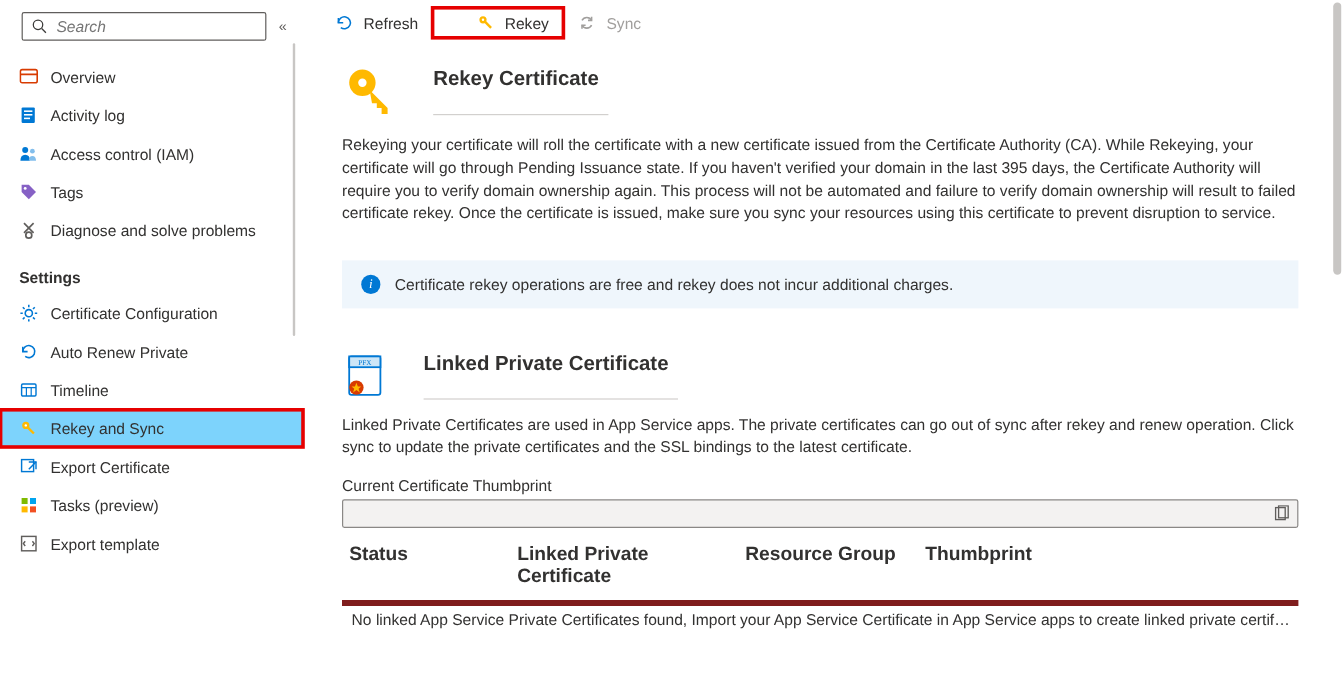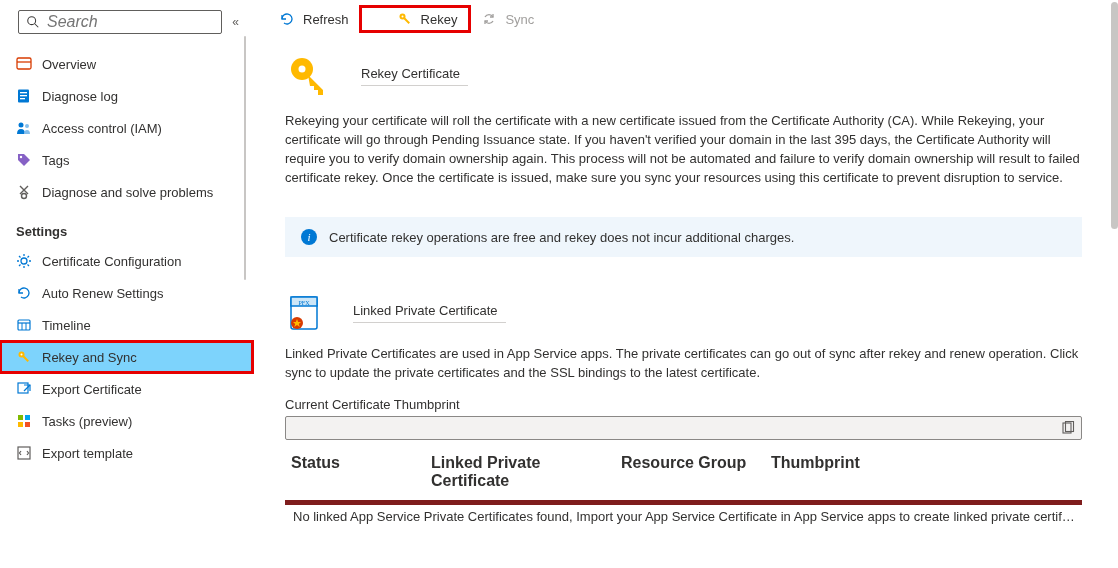--- a/index.html
+++ b/index.html
@@ -41,21 +41,21 @@
     border: 1px solid #605e5c;
     border-radius: 2px;
     display:flex;
     align-items:center;
     padding: 0 6px;
     gap:6px;
   }
   .search-box input {
     border:none;
     outline:none;
-    font-size:16px;
+    font-size:13px;
     width:100%;
     color:#605e5c;
     font-style: italic;
   }
   .collapse-btn { color:#605e5c; font-size:12px; cursor:pointer; }
   .nav-list { padding-top: 8px; }
   .nav-item {
     display:flex;
     align-items:center;
     gap: 10px;
@@ -117,24 +117,24 @@
   .section-header {
     display:flex;
     align-items:center;
     gap: 28px;
     margin-bottom: 12px;
   }
   .section-header .big-icon {
     width: 48px; height:48px; display:flex; align-items:center; justify-content:center;
   }
   .section-title {
-    font-weight:400;
-    font-size:13px;
+    font-weight:700;
+    font-size:17px;
     border-bottom: 1px solid #d2d0ce;
-    padding-bottom: 4px;
+    padding-bottom: 19px;
     padding-right: 8px;
   }
   .para { line-height: 1.45; }
   .info-banner {
     background:#eff6fc;
     padding: 12px 16px;
     display:flex;
     align-items:center;
     gap: 12px;
     margin-top: 30px;
@@ -208,21 +208,21 @@
       </div>
       <div class="nav-item">
         <span class="icon">
             <svg width="16" height="16">
               <rect x="2" y="1.5" width="11" height="13" rx="1" fill="#0078d4"></rect>
               <rect x="4" y="4" width="7" height="1.3" fill="#fff"></rect>
               <rect x="4" y="7" width="7" height="1.3" fill="#fff"></rect>
               <rect x="4" y="10" width="5" height="1.3" fill="#fff"></rect>
             </svg>
           </span>
-        <span>Diagnose log</span>
+        <span>Activity log</span>
       </div>
       <div class="nav-item">
         <span class="icon">
             <svg width="16" height="16">
               <circle cx="5" cy="5" r="2.5" fill="#0078d4"></circle>
               <path d="M1 14 Q1 9 5 9 Q9 9 9 14" fill="#0078d4"></path>
               <circle cx="11" cy="6" r="2" fill="#83beec"></circle>
               <path d="M8 14 Q8 10 11 10 Q14 10 14 14" fill="#83beec"></path>
             </svg>
           </span>
@@ -268,21 +268,21 @@
           </span>
         <span>Certificate Configuration</span>
       </div>
       <div class="nav-item">
         <span class="icon">
             <svg width="16" height="16">
               <path d="M3 8 A5 5 0 1 1 5 12" fill="none" stroke="#0078d4" stroke-width="1.3"></path>
               <path d="M3 4 L3 8 L7 8" fill="none" stroke="#0078d4" stroke-width="1.3"></path>
             </svg>
           </span>
-        <span>Auto Renew Settings</span>
+        <span>Auto Renew Private</span>
       </div>
       <div class="nav-item">
         <span class="icon">
             <svg width="16" height="16">
               <rect x="2" y="3" width="12" height="10" rx="1" fill="none" stroke="#0078d4" stroke-width="1.2"></rect>
               <line x1="2" y1="6" x2="14" y2="6" stroke="#0078d4" stroke-width="1.2"></line>
               <line x1="6" y1="6" x2="6" y2="13" stroke="#0078d4" stroke-width="1"></line>
               <line x1="10" y1="6" x2="10" y2="13" stroke="#0078d4" stroke-width="1"></line>
             </svg>
           </span>

